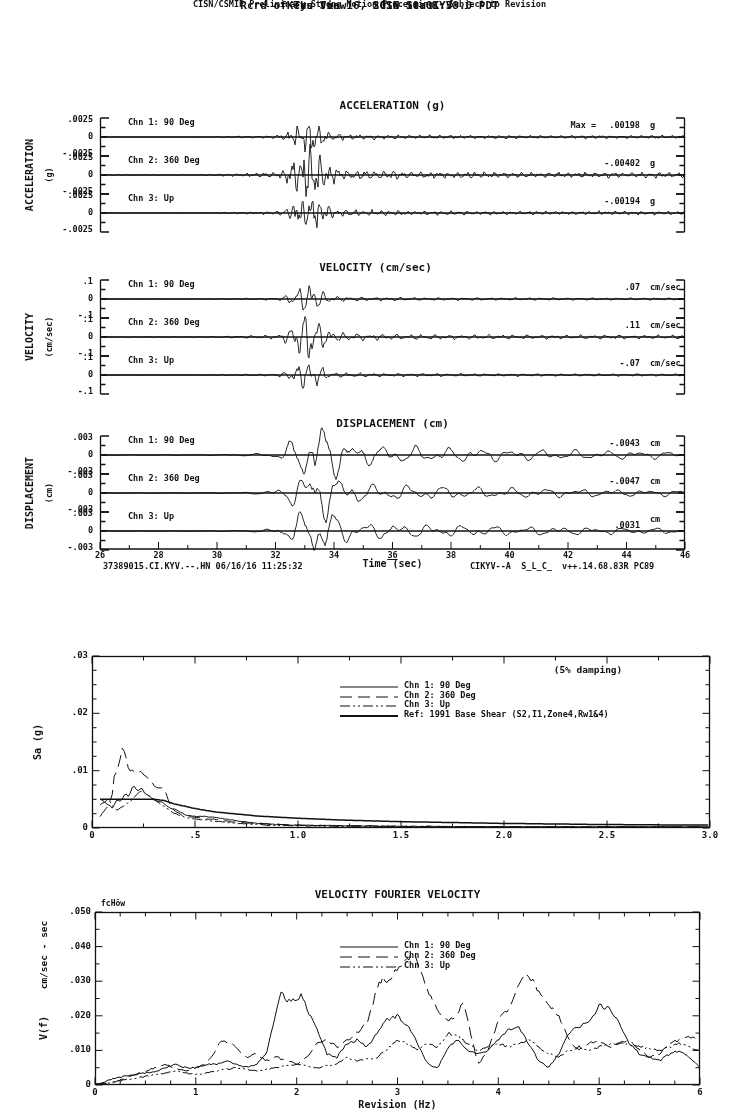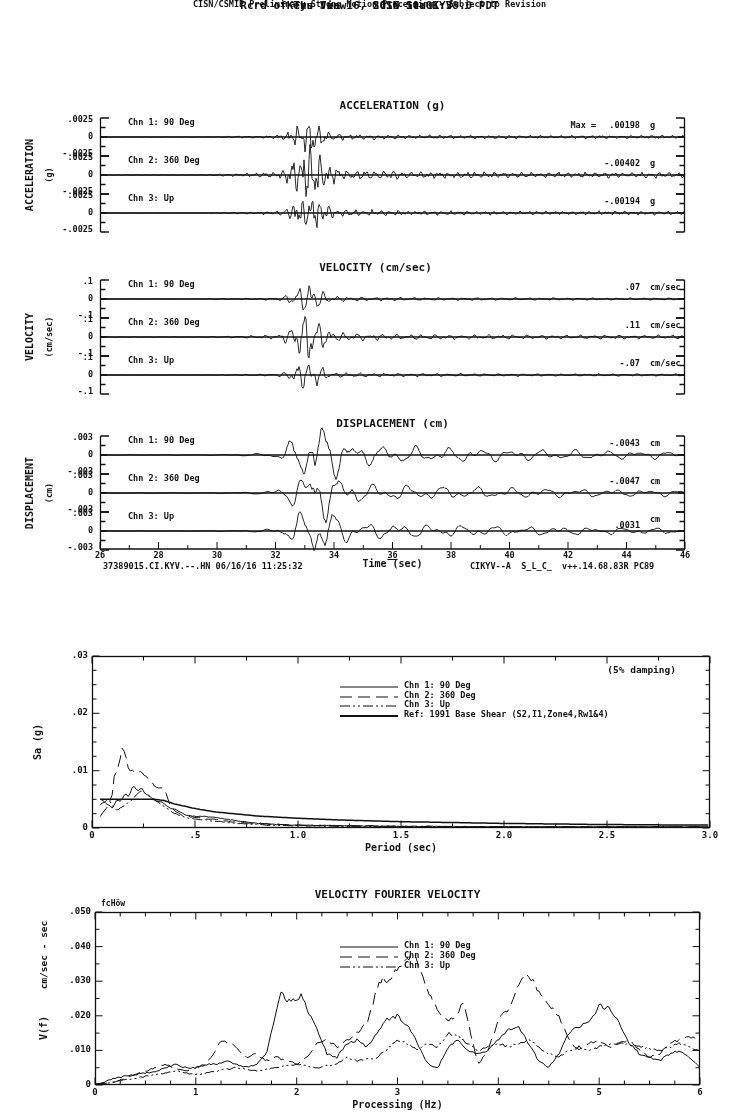--- a/index.html
+++ b/index.html
@@ -174,23 +174,22 @@
       <div class="t f85 ctr" style="left: 494.5px; top: 551px; width: 30px;">40</div>
       <div class="t f85 ctr" style="left: 553px; top: 551px; width: 30px;">42</div>
       <div class="t f85 ctr" style="left: 611.5px; top: 551px; width: 30px;">44</div>
       <div class="t f85 ctr" style="left: 670px; top: 551px; width: 30px;">46</div>
     </div>
 
   <div class="t f85" style="left:103px;top:562px;">37389015.CI.KYV.--.HN 06/16/16 11:25:32</div>
   <div class="t f10 ctr" style="left:100px;top:559px;width:585px;">Time (sec)</div>
   <div class="t f85" style="left:470px;top:562px;">CIKYV--A  S_L_C_  v++.14.68.83R PC89</div>
 
-  <div class="t f95 rt" style="left:500px;top:665px;width:176px;">(5% damping)</div>
+  <div class="t f95 rt" style="left:500px;top:665px;width:176px;text-align:center;">(5% damping)</div>
   <div class="t f10 rot" style="left:38px;top:742px;">Sa (g)</div>
-  <div class="t f10 ctr" style="left:92px;top:843px;width:618px;">Period (sec)</div>
   <div id="sa-chart">
       <svg width="618" height="172" style="left: 92px; top: 656px;">
         <rect x="0.5" y="0.5" width="617" height="171" fill="none" stroke="#111" stroke-width="1.3"></rect>
         <line x1="0.0" y1="171.5" x2="0.0" y2="164.5" stroke="#111" stroke-width="1"></line>
         <line x1="0.0" y1="0.5" x2="0.0" y2="7.5" stroke="#111" stroke-width="1"></line>
         <line x1="51.5" y1="171.5" x2="51.5" y2="167.5" stroke="#111" stroke-width="1"></line>
         <line x1="51.5" y1="0.5" x2="51.5" y2="4.5" stroke="#111" stroke-width="1"></line>
         <line x1="103.0" y1="171.5" x2="103.0" y2="164.5" stroke="#111" stroke-width="1"></line>
         <line x1="103.0" y1="0.5" x2="103.0" y2="7.5" stroke="#111" stroke-width="1"></line>
         <line x1="154.5" y1="171.5" x2="154.5" y2="167.5" stroke="#111" stroke-width="1"></line>
@@ -270,21 +269,21 @@
       <svg width="58" height="6" style="left: 340px; top: 712.5px;">
         <line x1="0" y1="3" x2="58" y2="3" stroke="#111" stroke-width="2"></line>
       </svg>
       <div class="t f85" style="left: 404px; top: 709.5px;">Ref: 1991 Base Shear (S2,I1,Zone4,Rw1&amp;4)</div>
     </div>
 
   <div class="t f11 ctr" style="left:95px;top:889px;width:605px;">VELOCITY FOURIER VELOCITY</div>
   <div class="t f8" style="left:101px;top:900px;">fcHöw</div>
   <div class="t f95 rot" style="left:44px;top:955px;">cm/sec - sec</div>
   <div class="t f10 rot" style="left:44px;top:1028px;">V(f)</div>
-  <div class="t f10 ctr" style="left:95px;top:1100px;width:605px;">Processing (Hz)</div>
+  <div class="t f10 ctr" style="left:95px;top:1100px;width:605px;">Revision (Hz)</div>
   <div id="fourier-chart">
       <svg width="605" height="173" style="left: 95px; top: 912px;">
         <rect x="0.5" y="0.5" width="604" height="172" fill="none" stroke="#111" stroke-width="1.3"></rect>
         <line x1="0.0" y1="172.5" x2="0.0" y2="165.5" stroke="#111" stroke-width="1"></line>
         <line x1="0.0" y1="0.5" x2="0.0" y2="7.5" stroke="#111" stroke-width="1"></line>
         <line x1="25.2" y1="172.5" x2="25.2" y2="168.5" stroke="#111" stroke-width="1"></line>
         <line x1="25.2" y1="0.5" x2="25.2" y2="4.5" stroke="#111" stroke-width="1"></line>
         <line x1="50.4" y1="172.5" x2="50.4" y2="168.5" stroke="#111" stroke-width="1"></line>
         <line x1="50.4" y1="0.5" x2="50.4" y2="4.5" stroke="#111" stroke-width="1"></line>
         <line x1="75.6" y1="172.5" x2="75.6" y2="168.5" stroke="#111" stroke-width="1"></line>

